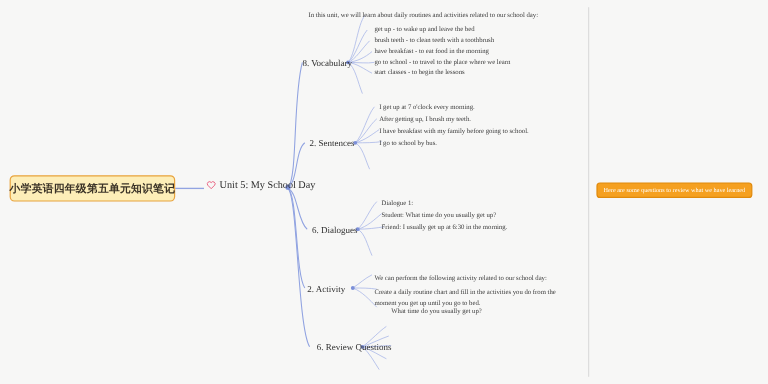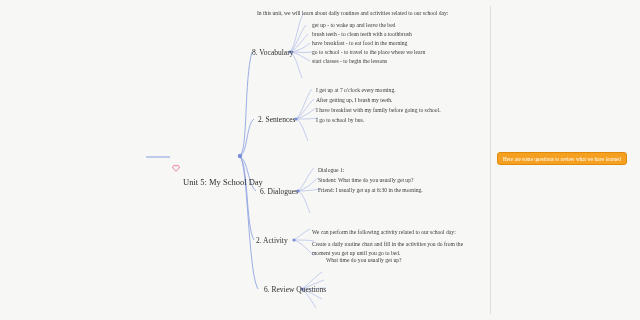--- a/index.html
+++ b/index.html
@@ -60,21 +60,20 @@
     left: 172px;
     top: 149px;
     display: flex;
     align-items: center;
     gap: 3px;
     white-space: nowrap;
   }
   .topic-node .topic-label {
     font-size: 8.5px;
     color: #2e2e2e;
-    margin-top: 28px;
   }
   .heart-icon {
     width: 8px;
     height: 8px;
     display: inline-block;
     flex: 0 0 auto;
     line-height: 0;
   }
 
   
@@ -181,20 +180,23 @@
     <g fill="#7b8fd8">
       <circle cx="240" cy="156" r="2.2"></circle>
       <circle cx="290" cy="52" r="1.6"></circle>
       <circle cx="296" cy="119" r="1.6"></circle>
       <circle cx="298" cy="191" r="1.6"></circle>
       <circle cx="294" cy="240" r="1.6"></circle>
       <circle cx="302" cy="289" r="1.6"></circle>
     </g>
   </svg>
 
+  <div class="root-node">
+    <span class="root-label">小学英语四年级第五单元知识笔记</span>
+  </div>
 
   <div class="topic-node">
     <span class="heart-icon">
       <svg viewBox="0 0 16 16" width="8" height="8">
         <path d="M8 14.5 L2.2 8.6 A3.3 3.3 0 0 1 8 4.3 A3.3 3.3 0 0 1 13.8 8.6 Z" fill="none" stroke="#e8607f" stroke-width="1.6"></path>
       </svg>
     </span>
     <span class="topic-label">Unit 5: My School Day</span>
   </div>
 

